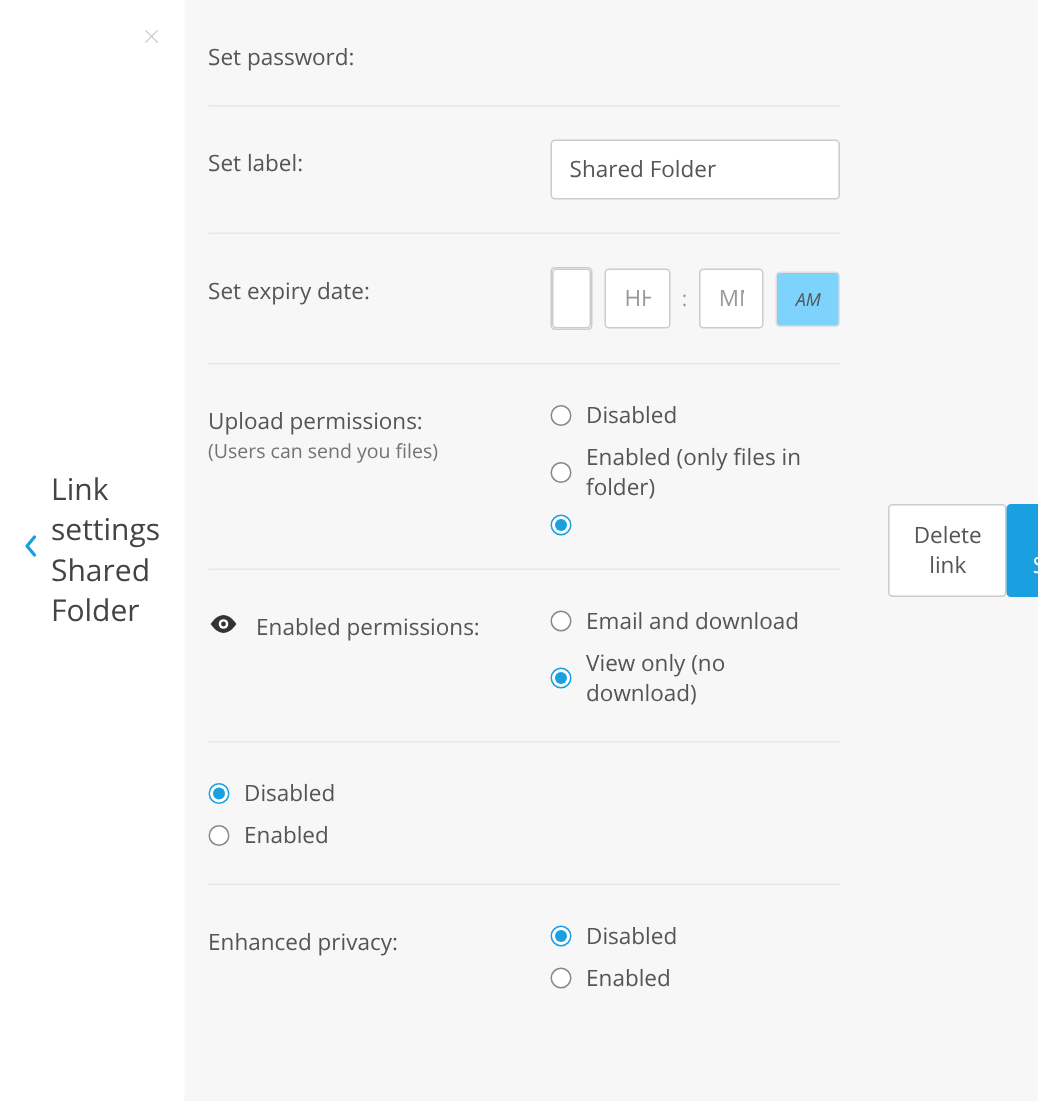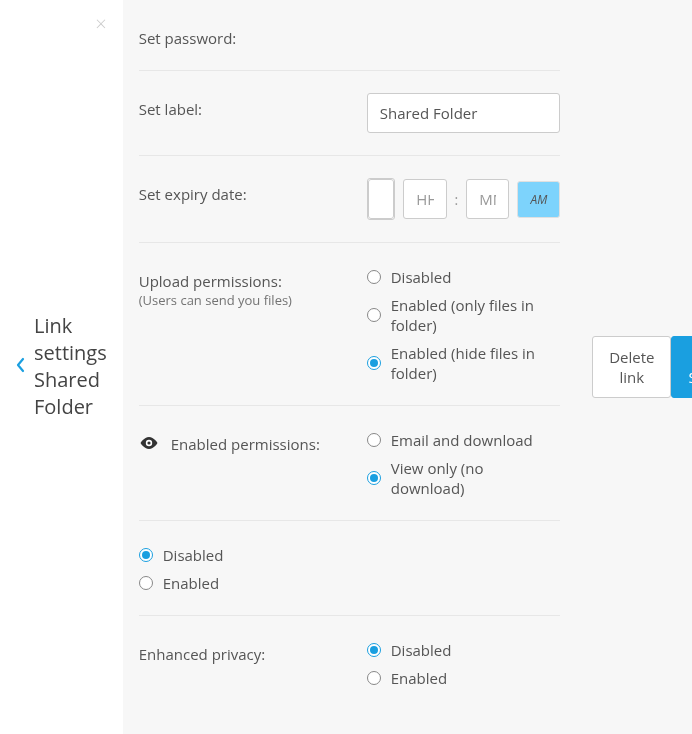--- a/index.html
+++ b/index.html
@@ -287,21 +287,20 @@
             <label class="radio-item">
               <span class="radio-circle"></span>
               <span>Disabled</span>
             </label>
             <label class="radio-item">
               <span class="radio-circle"></span>
               <span>Enabled (only files in folder)</span>
             </label>
             <label class="radio-item">
               <span class="radio-circle checked"></span>
-              <span>Enabled (hide files in folder)</span>
             </label>
           </div>
       </div>
     </div>
 
     <div class="row">
       <div class="row-label">
         <span class="eye-icon">
           <svg class="eye-svg" viewBox="0 0 20 14">
               <path d="M10 1 C5 1 1.5 7 1.5 7 S5 13 10 13 S18.5 7 18.5 7 S15 1 10 1 Z" fill="#333"></path>

